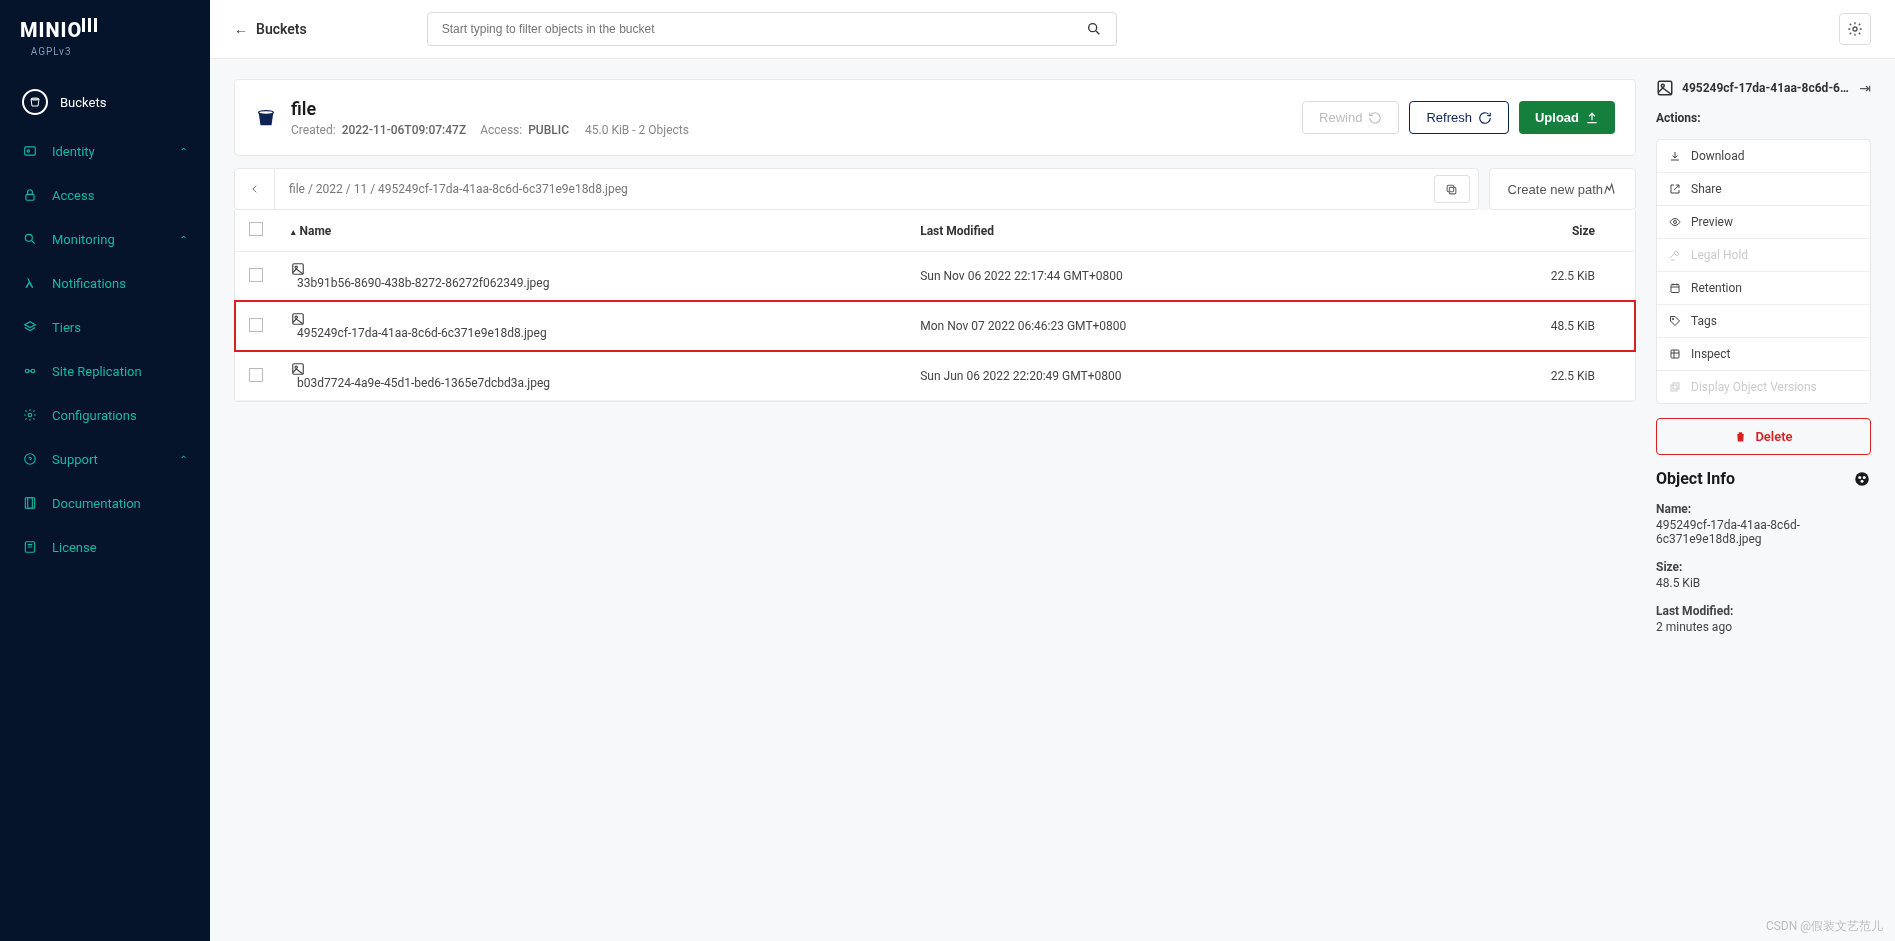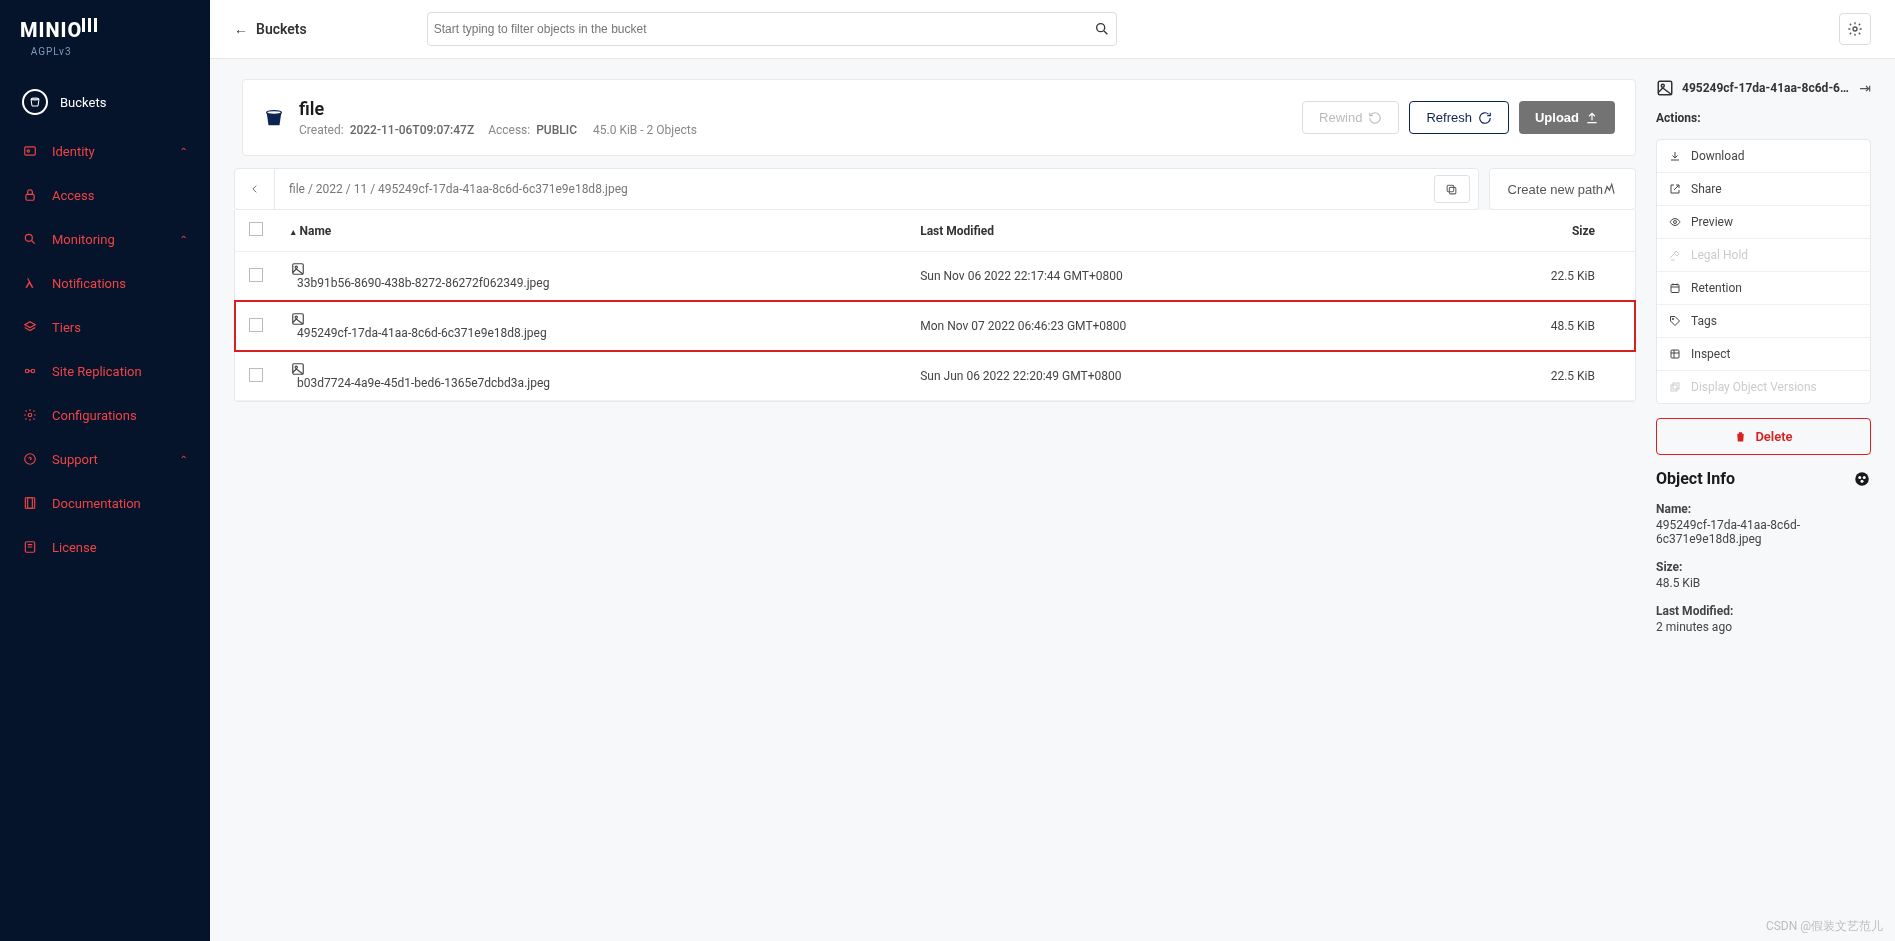--- a/index.html
+++ b/index.html
@@ -7,55 +7,55 @@
     .app { display: flex; height: 100vh; }
     
     
     .sidebar { width: 210px; background: #05132b; color: #8399b8; display: flex; flex-direction: column; flex-shrink: 0; }
     .sidebar-header { padding: 18px 20px 8px; display: flex; align-items: flex-start; }
     .logo-box { display: flex; flex-direction: column; align-items: center; }
     .logo-text { font-size: 20px; font-weight: 800; letter-spacing: 1px; color: #fff; }
     .logo-sub { font-size: 10px; color: #8399b8; margin-top: 4px; letter-spacing: 1px; }
     .collapse-btn { color: #fff; font-size: 18px; cursor: pointer; }
     .sidebar-nav { flex: 1; overflow-y: auto; padding-top: 10px; }
-    .nav-item { display: flex; align-items: center; padding: 14px 22px; cursor: pointer; color: #ef4444; font-size: 13px; }
+    .nav-item { display: flex; align-items: center; padding: 14px 22px; cursor: pointer; color: #14b8a6; font-size: 13px; }
     .nav-item.active { color: #fff; }
     .nav-item.active .nav-icon-circle { border: 2px solid #fff; border-radius: 50%; width: 26px; height: 26px; display: flex; align-items: center; justify-content: center; }
     .nav-icon { width: 16px; height: 16px; margin-right: 14px; display: inline-flex; align-items: center; justify-content: center; flex-shrink: 0; }
     .nav-item.active .nav-icon { margin-right: 12px; }
     .nav-label { flex: 1; }
     .nav-chevron { font-size: 10px; }
     .sidebar-footer { padding: 14px 22px; display: flex; align-items: center; cursor: pointer; color: #8399b8; }
     
     
     .main { flex: 1; display: flex; flex-direction: column; background: #f7f8fa; min-width: 0; }
     .topbar { display: flex; align-items: center; padding: 12px 24px; background: #fff; border-bottom: 1px solid #e8e8e8; }
     .back-btn { display: flex; align-items: center; color: #333; font-weight: 600; font-size: 14px; cursor: pointer; margin-right: 40px; }
     .back-arrow { margin-right: 8px; font-size: 14px; }
-    .search-box { flex: 0 0 690px; margin-left: 80px; display: flex; align-items: center; border: 1px solid #d9dde3; border-radius: 4px; padding: 8px 6px; background: #fff; }
+    .search-box { flex: 0 0 690px; margin-left: 80px; display: flex; align-items: center; border: 1px solid #d9dde3; border-radius: 4px; padding: 8px 14px; background: #fff; }
     .search-input { flex: 1; border: none; outline: none; font-size: 12px; color: #999; background: transparent; }
     .topbar-spacer { flex: 1; }
     .gear-btn { width: 32px; height: 32px; border: 1px solid #d9dde3; border-radius: 4px; display: flex; align-items: center; justify-content: center; cursor: pointer; color: #555; }
     
     
     .content { flex: 1; padding: 20px 24px; display: flex; gap: 20px; min-height: 0; }
     .left-col { flex: 1; min-width: 0; display: flex; flex-direction: column; }
     
-    .bucket-header { background: #fff; border: 1px solid #e8e8e8; border-radius: 4px; padding: 18px 20px; display: flex; align-items: center; margin-bottom: 12px; margin-left: 8px; }
+    .bucket-header { background: #fff; border: 1px solid #e8e8e8; border-radius: 4px; padding: 18px 20px; display: flex; align-items: center; margin-bottom: 12px; }
     .bucket-icon { color: #0d2453; margin-right: 14px; }
     .bucket-info { flex: 1; }
     .bucket-title { font-size: 18px; font-weight: 600; color: #1a1a1a; margin-bottom: 4px; }
     .bucket-meta { font-size: 12px; color: #888; display: flex; gap: 6px; align-items: center; }
     .bucket-meta .label { color: #888; }
     .bucket-meta .value { color: #666; font-weight: 500; }
     .bucket-actions { display: flex; gap: 10px; padding-left: 23px; }
     .btn { display: inline-flex; align-items: center; gap: 6px; padding: 8px 16px; border-radius: 4px; font-size: 13px; cursor: pointer; border: 1px solid #d9dde3; background: #fff; color: #444; }
     .btn.disabled { color: #bbb; cursor: not-allowed; }
     .btn.outline { border: 1px solid #0d2453; color: #0d2453; font-weight: 400; text-align: center; }
-    .btn.primary { background: #737373; color: #fff; font-weight: 600; border: none; }
+    .btn.primary { background: #15803d; color: #fff; font-weight: 600; border: none; }
     
     .breadcrumb-row { display: flex; gap: 10px; margin-bottom: 0; justify-content: flex-end; }
     .breadcrumb-box { flex: 1; display: flex; align-items: center; border: 1px solid #e8e8e8; border-radius: 4px; background: #fff; }
     .bc-back { width: 40px; height: 40px; display: flex; align-items: center; justify-content: center; border-right: 1px solid #e8e8e8; cursor: pointer; color: #555; }
     .bc-path { flex: 1; padding: 0 14px; font-size: 12px; color: #777; }
     .bc-copy { width: 36px; height: 28px; margin: 6px 8px; border: 1px solid #e1e1e1; border-radius: 3px; display: flex; align-items: center; justify-content: center; cursor: pointer; color: #666; }
     .btn-newpath { display: inline-flex; align-items: center; gap: 0; padding: 10px 18px; border: 1px solid #e8e8e8; border-radius: 4px; background: #fff; color: #555; cursor: pointer; font-size: 13px; }
     
     .table-wrap { background: #fff; border-left: 1px solid #e8e8e8; border-right: 1px solid #e8e8e8; border-bottom: 1px solid #e8e8e8; border-radius: 0 0 4px 4px; }
     table { width: 100%; border-collapse: collapse; }

